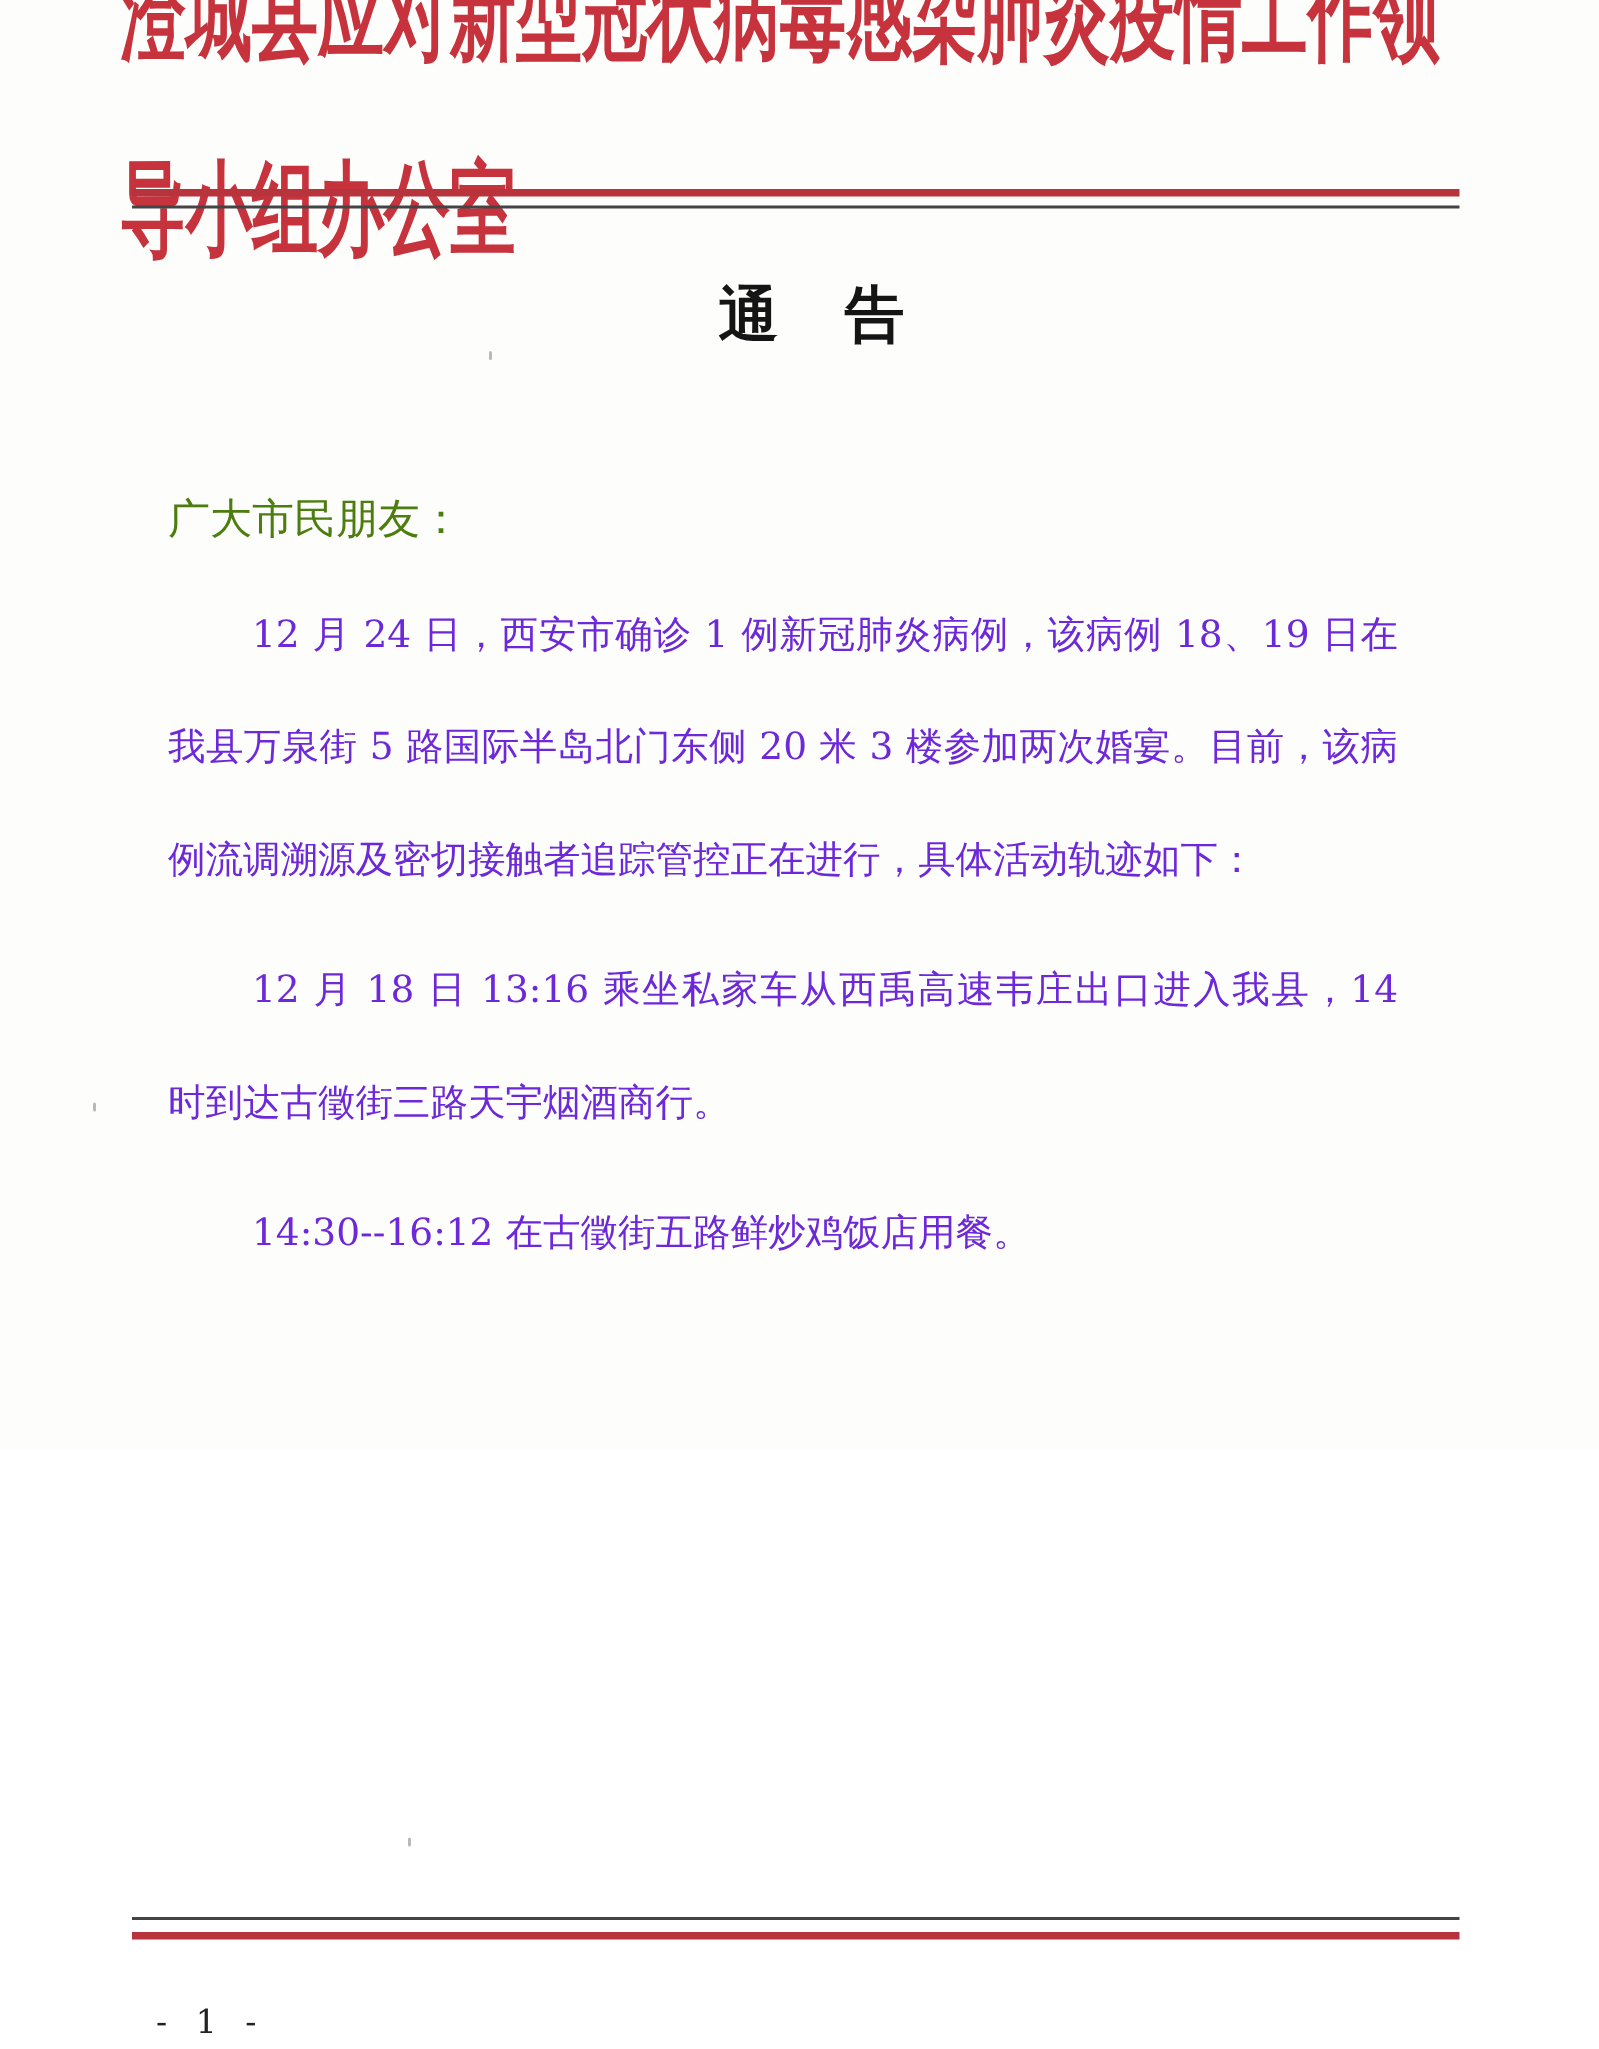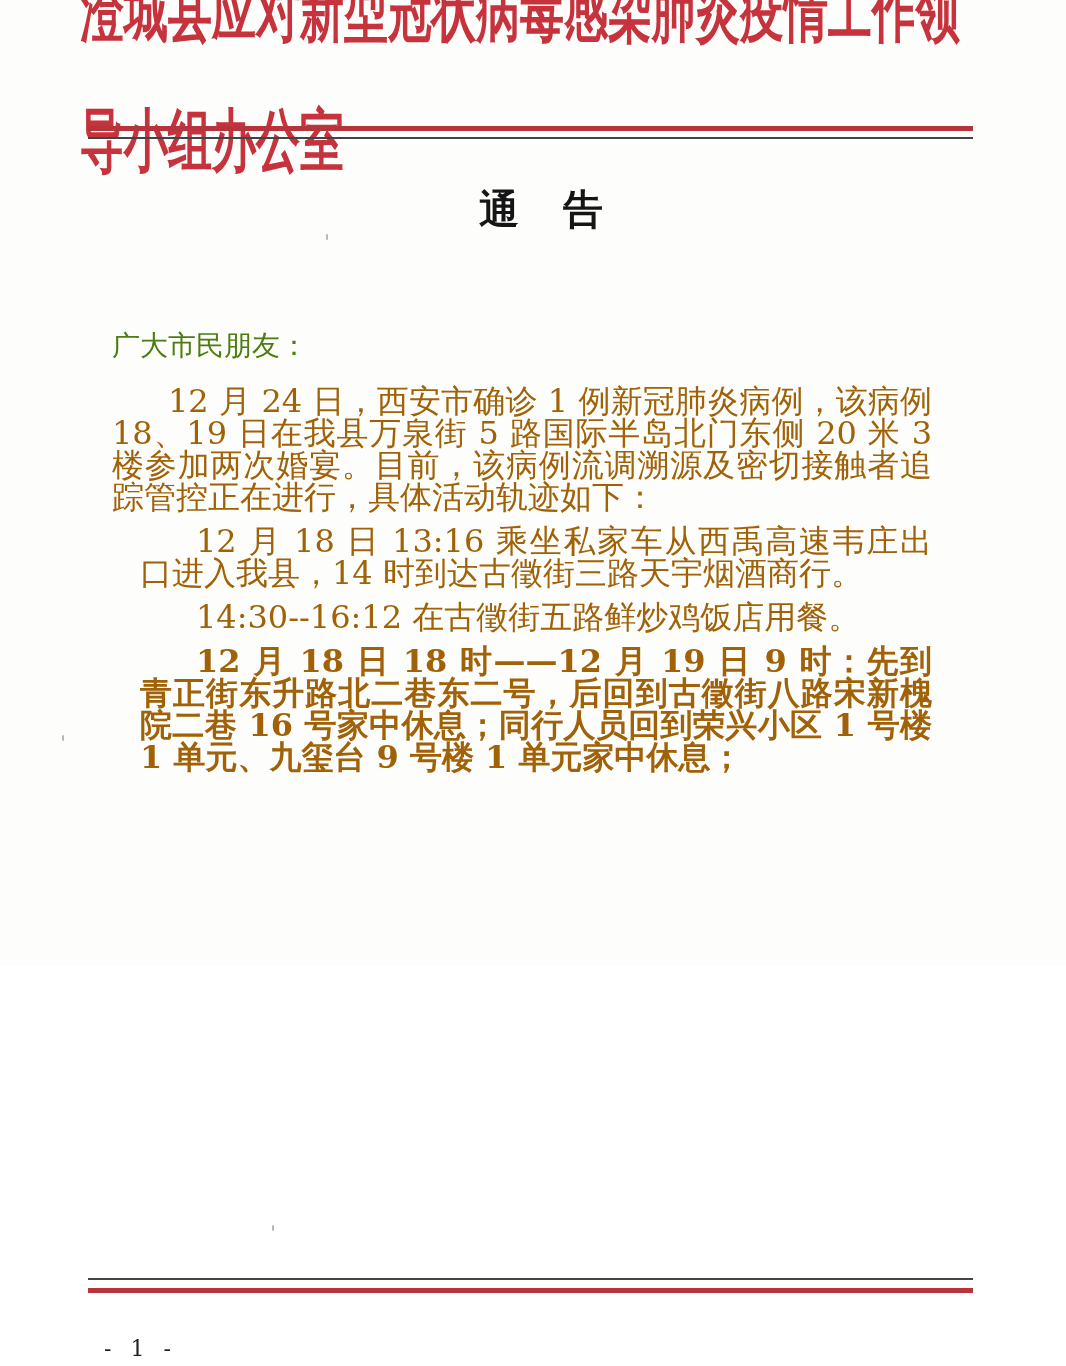--- a/index.html
+++ b/index.html
@@ -67,31 +67,31 @@
       left: 112px;
       top: 327px;
       font-size: 28px;
       color: #4d7c0f;
     }
     .body-text {
       position: absolute;
       left: 112px;
       top: 385px;
       width: 820px;
-      font-size: 32px;
-      line-height: 32px;
-      color: #a16207;
+      font-size: 25px;
+      line-height: 75px;
+      color: #6d28d9;
       text-align: justify;
       text-align-last: left;
     }
     .para {
       margin: 0;
       text-indent: 56px;
     }
-    .para + .para { margin-top: 12px; margin-left: 28px; }
+    .para + .para { margin-top: 12px; }
     .para.bold { font-weight: bold; }
 
     .page-number {
       position: absolute;
       left: 104px;
       top: 1336px;
       font-size: 22px;
       color: #222;
       letter-spacing: 6px;
     }
@@ -113,21 +113,20 @@
   <div class="rule dark-thin" style="top:137px;"></div>
 
   <div class="doc-title">通告</div>
 
   <div class="salutation">广大市民朋友：</div>
 
   <div class="body-text">
     <p class="para">12 月 24 日，西安市确诊 1 例新冠肺炎病例，该病例 18、19 日在我县万泉街 5 路国际半岛北门东侧 20 米 3 楼参加两次婚宴。目前，该病例流调溯源及密切接触者追踪管控正在进行，具体活动轨迹如下：</p>
     <p class="para">12 月 18 日 13:16 乘坐私家车从西禹高速韦庄出口进入我县，14 时到达古徵街三路天宇烟酒商行。</p>
     <p class="para">14:30--16:12 在古徵街五路鲜炒鸡饭店用餐。</p>
-    <p class="para bold">12 月 18 日 18 时——12 月 19 日 9 时：先到青正街东升路北二巷东二号，后回到古徵街八路宋新槐院二巷 16 号家中休息；同行人员回到荣兴小区 1 号楼 1 单元、九玺台 9 号楼 1 单元家中休息；</p>
   </div>
 
   <div class="rule dark-thin" style="top:1278px;"></div>
   <div class="rule red-thick" style="top:1288px;"></div>
 
   <div class="page-number">- 1 -</div>
 
   <div class="scan-speck" style="left:326px; top:234px;"></div>
   <div class="scan-speck" style="left:62px; top:735px;"></div>
   <div class="scan-speck" style="left:272px; top:1225px;"></div>

